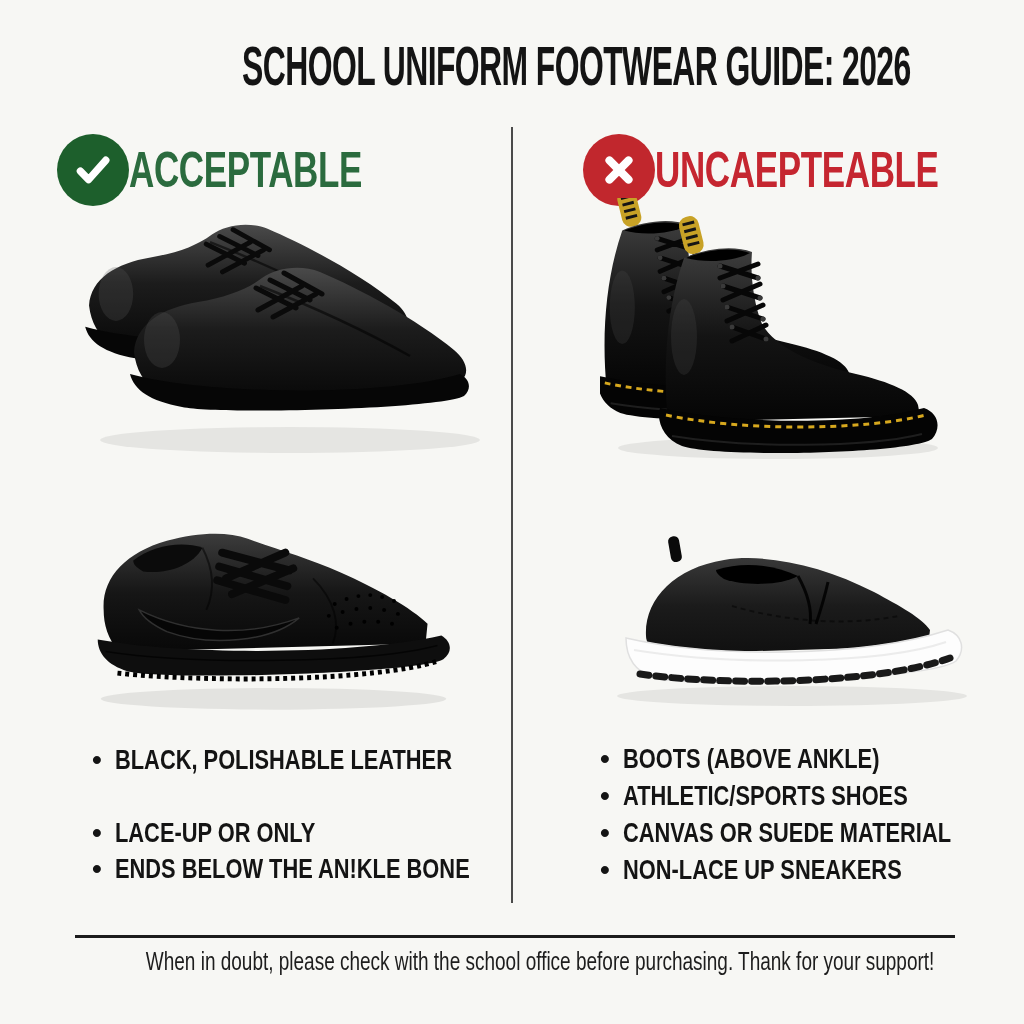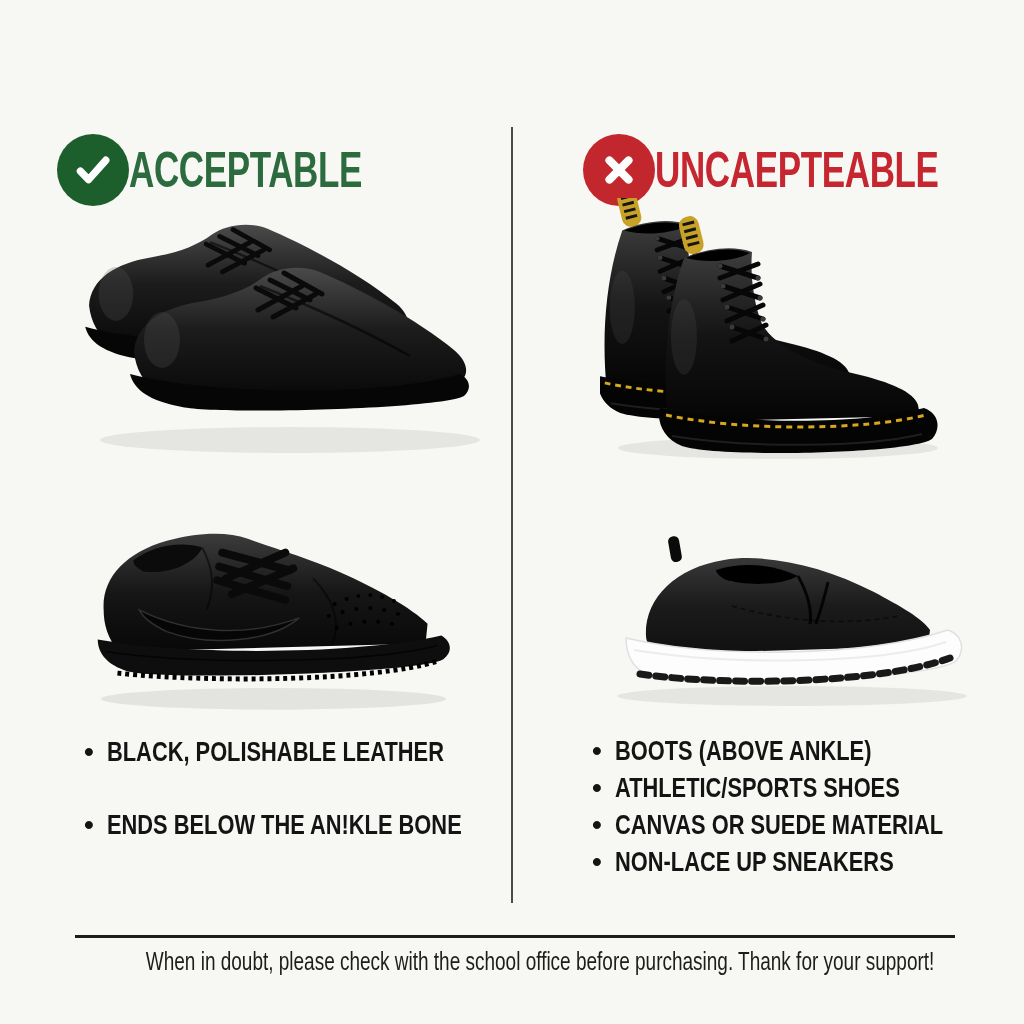--- a/index.html
+++ b/index.html
@@ -28,41 +28,44 @@
   .divider-v{position:absolute;left:511px;top:127px;width:2px;height:776px;
              background:var(--divider,#4a4a4a);}
 
   .fig{position:absolute;}
   .fig svg{width:100%;height:100%;display:block;}
   .fig-derby {left:80px; top:222px; width:420px; height:240px;}
   .fig-boots {left:600px;top:198px; width:350px; height:265px;}
   .fig-af1   {left:76px; top:492px; width:395px; height:225px;}
   .fig-slipon{left:582px;top:508px; width:400px; height:205px;}
 
-  .rules{position:absolute;list-style:none;margin:8px;padding:0;font-weight:bold;
+  .rules{position:absolute;list-style:none;margin:16px;padding:0;font-weight:bold;
          font-size:28px;color:var(--ink,#141414);}
   .rules li{display:flex;align-items:baseline;height:36px;}
   .rules li::before{content:"\2022";margin-right:13px;font-size:28px;}
   .rules li .cond{transform:scaleX(0.78);}
   .rules-left{left:76px;top:728px;width:440px;}
   .rules-left li:first-child{margin-bottom:37px;}
   .rules-right{left:584px;top:727px;width:430px;}
   .rules-right li{height:37px;}
 
   .footer-rule{position:absolute;left:75px;top:935px;width:880px;height:3px;
                background:var(--rule,#1c1c1c);}
   .footer{position:absolute;top:946px;left:0;width:1024px;text-align:center;margin:0;
           font-size:26px;color:var(--footer-ink,#1d1d1d);}
   .footer .cond{transform:scaleX(0.73);transform-origin:center;}
 </style>
 </head>
 <body>
 
 <div class="poster">
 
+  <h1 class="title">
+    <span class="cond">SCHOOL UNIFORM FOOTWEAR GUIDE: 2026</span>
+  </h1>
 
   <div class="divider-v"></div>
 
   <div class="col-header left">
     <span class="badge green">
       <svg width="46" height="46" viewBox="0 0 24 24">
         <path d="M5.4 12.6l4.3 4.4L18.7 6.9" stroke="#ffffff" stroke-width="3.8" fill="none" stroke-linecap="round" stroke-linejoin="round"></path>
       </svg>
     </span>
     <span class="hlabel green-t">
@@ -213,20 +216,23 @@
       <path d="M52,142 C150,158 300,156 364,134" stroke="#ececec" stroke-width="2" fill="none"></path>
       <path d="M58,166 C150,179 300,175 368,150" stroke="#191919" stroke-width="7" stroke-dasharray="9 7" stroke-linecap="round" fill="none"></path>
     </svg>
   </div>
 
   <ul class="rules rules-left">
     <li>
         <span class="cond">BLACK, POLISHABLE LEATHER</span>
       </li>
     <li>
+        <span class="cond">LACE-UP OR ONLY</span>
+      </li>
+    <li>
         <span class="cond">ENDS BELOW THE AN!KLE BONE</span>
       </li>
   </ul>
 
   <ul class="rules rules-right">
     <li>
         <span class="cond">BOOTS (ABOVE ANKLE)</span>
       </li>
     <li>
         <span class="cond">ATHLETIC/SPORTS SHOES</span>

